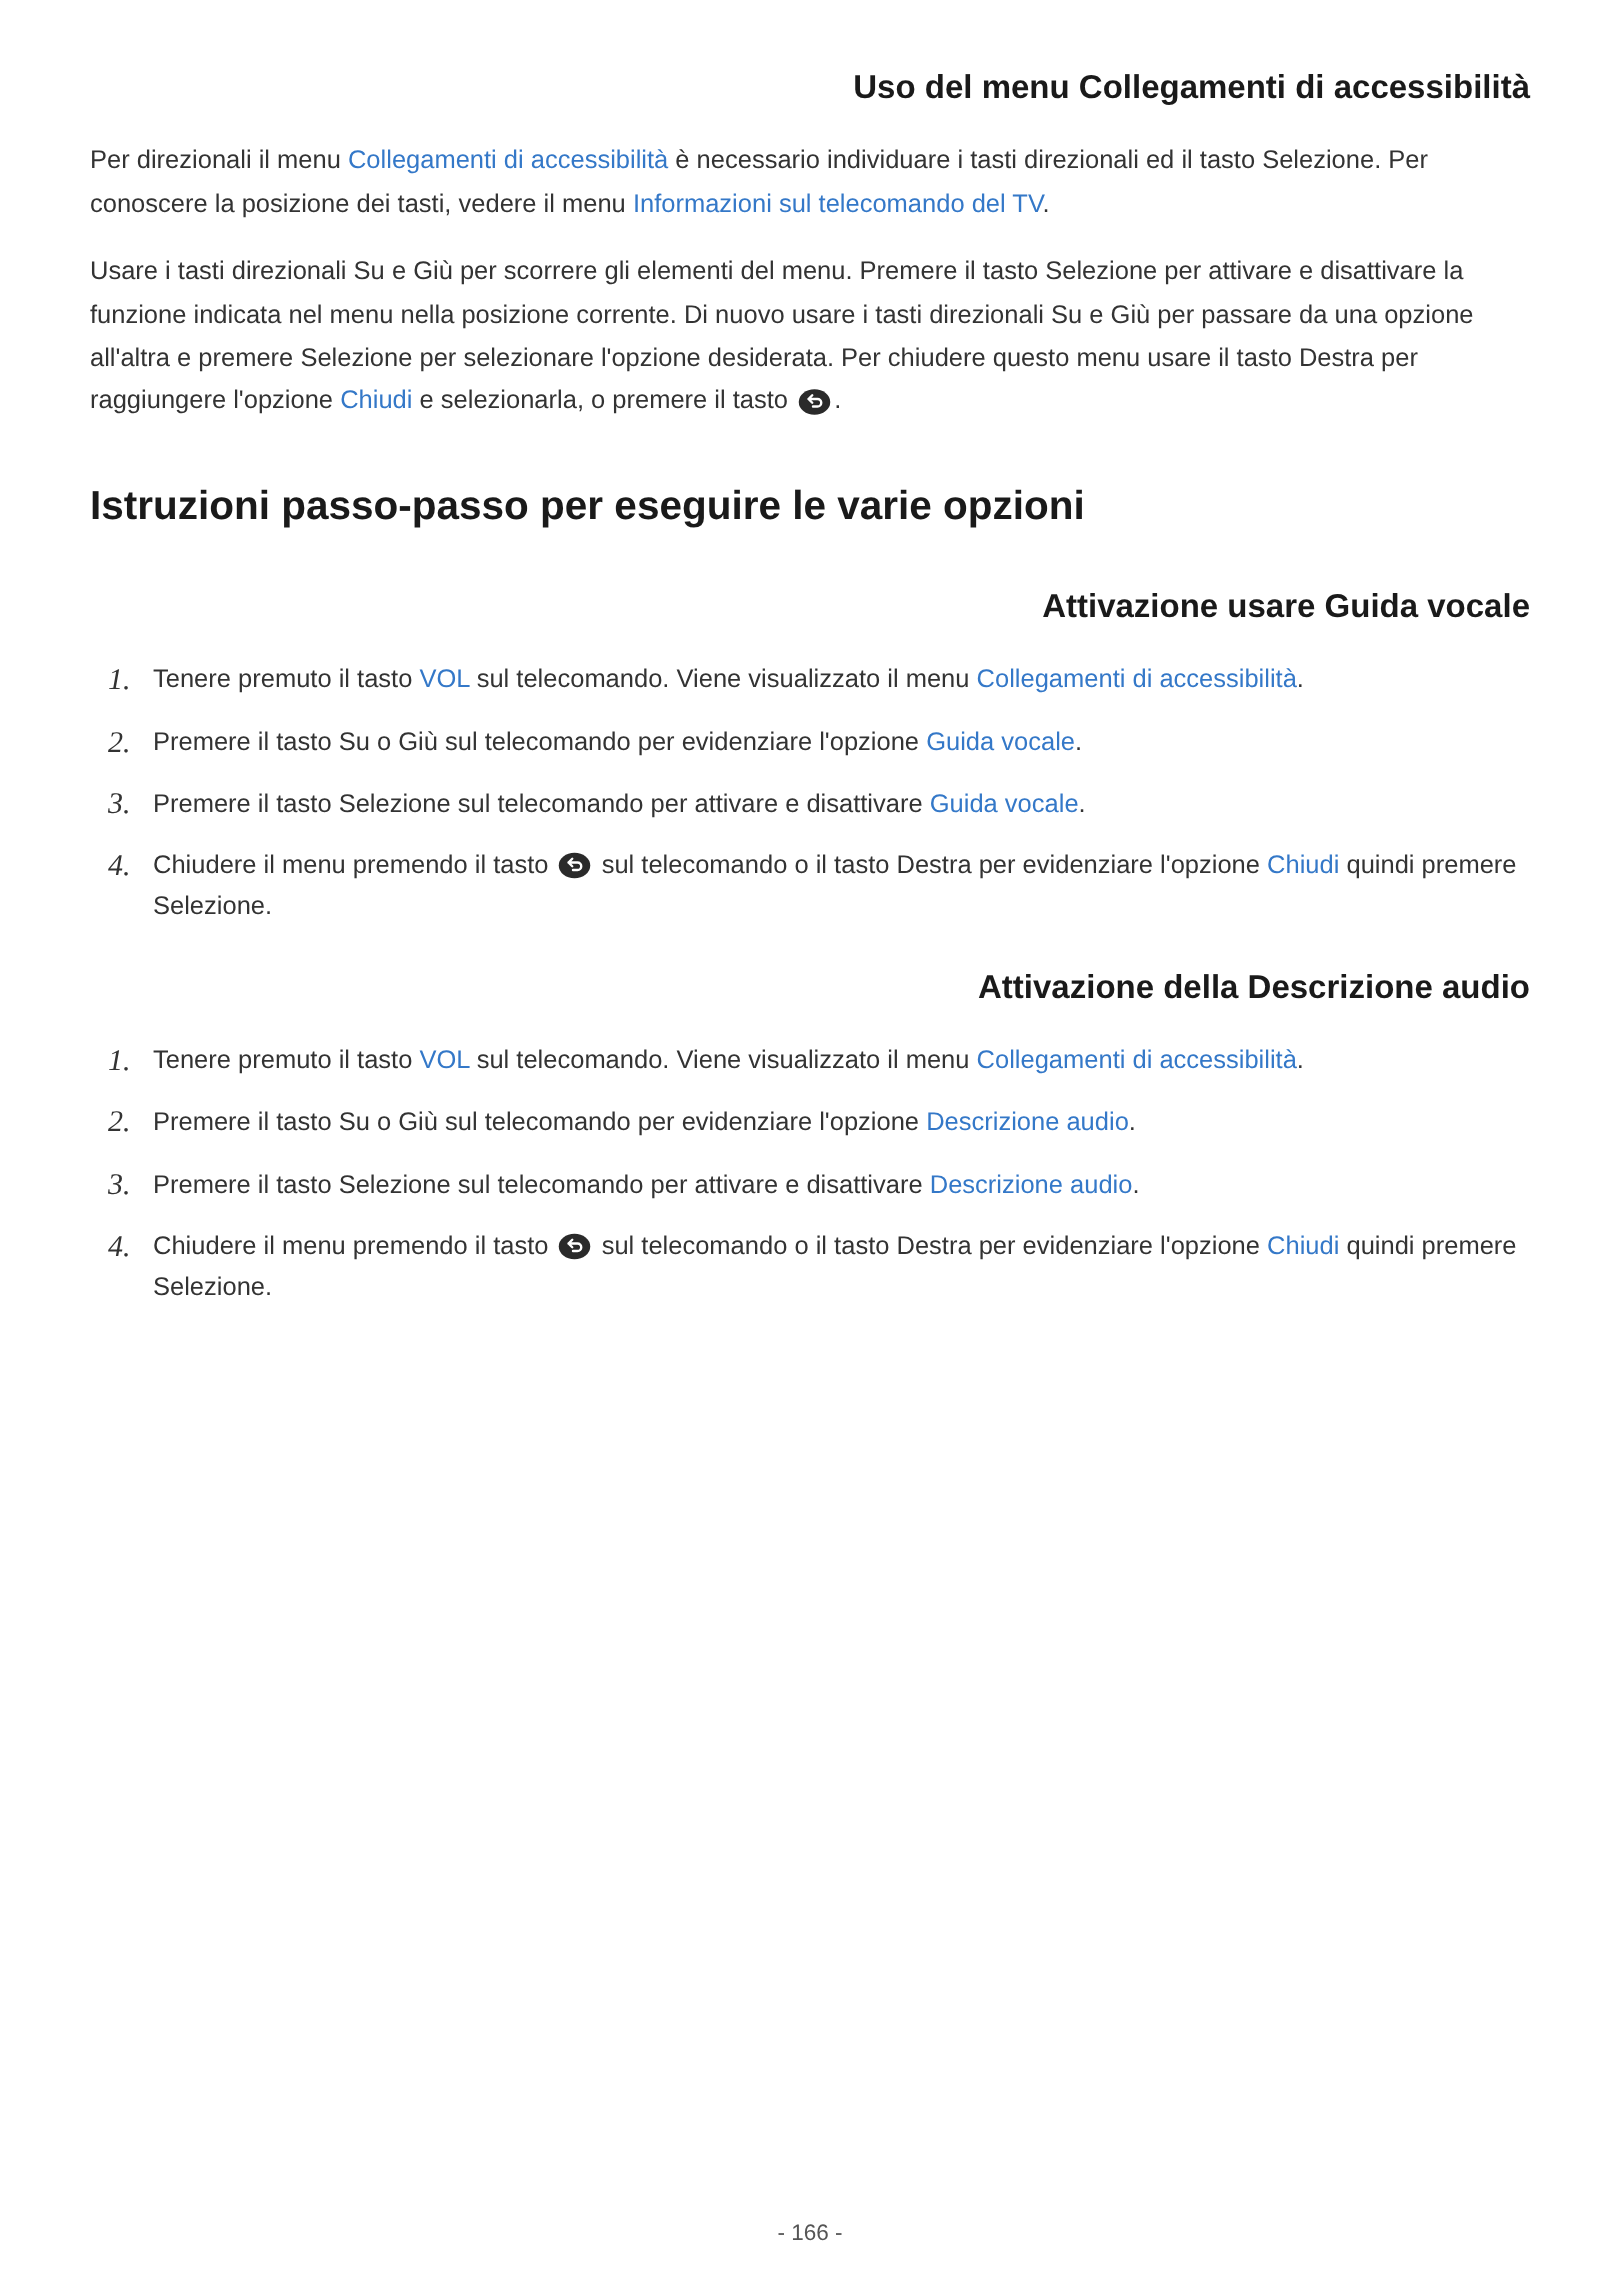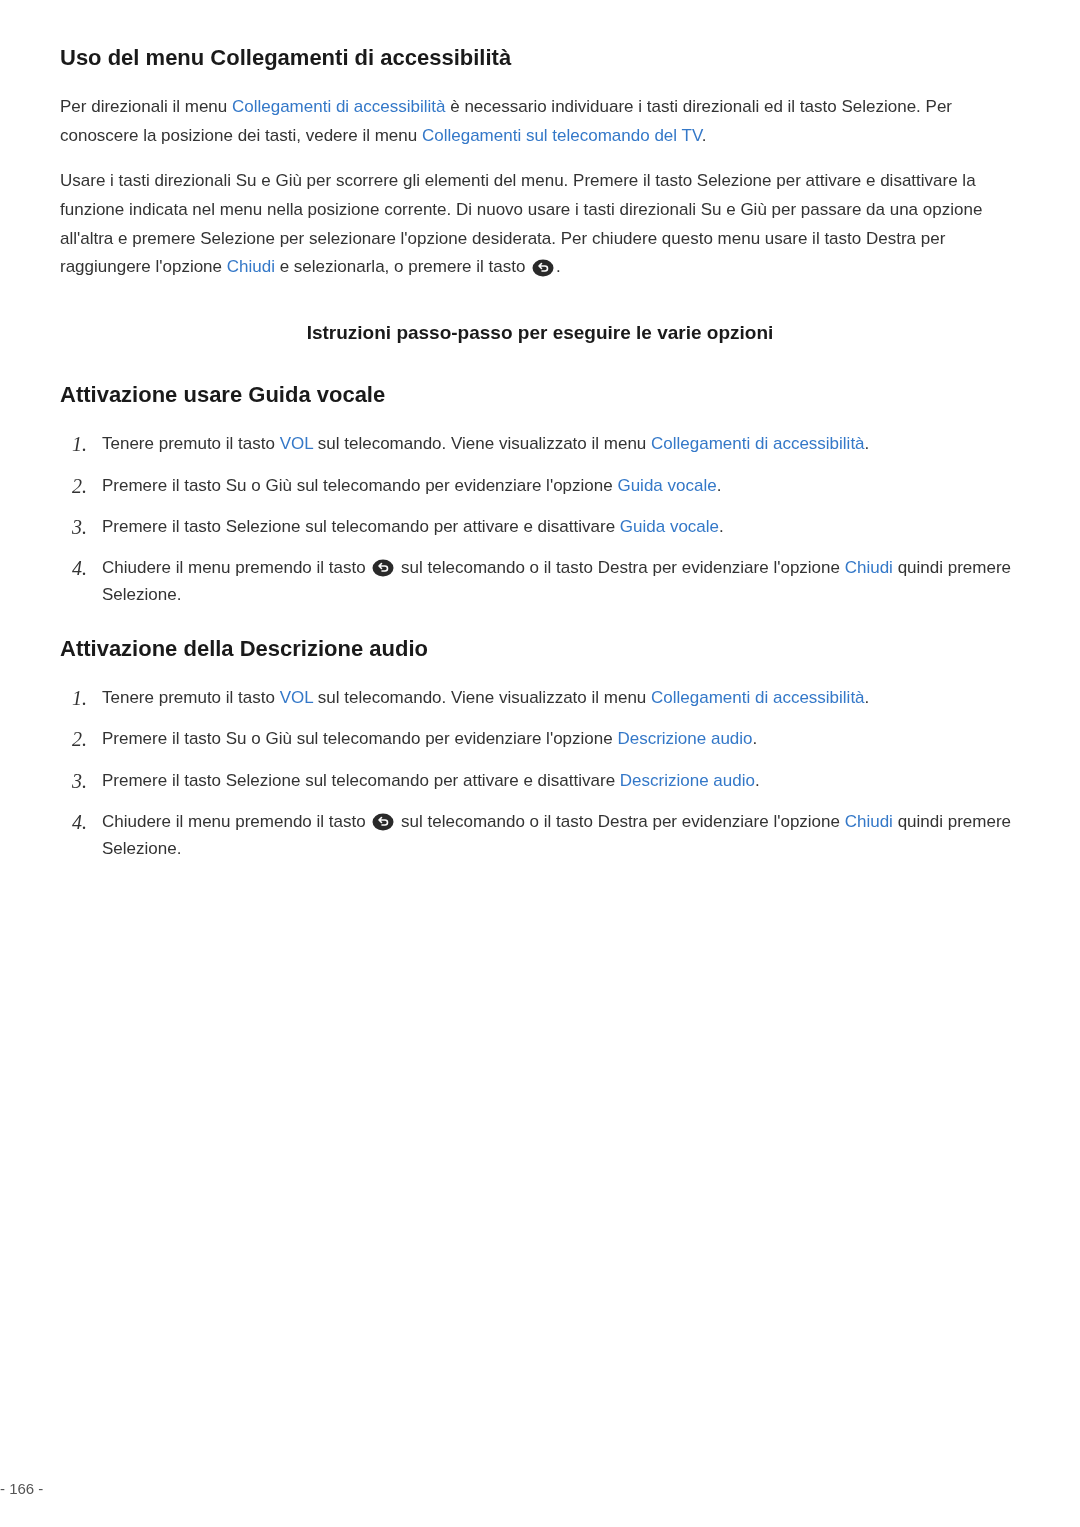--- a/index.html
+++ b/index.html
@@ -14,28 +14,28 @@
     width: 1080px;
     height: 1527px;
     position: relative;
     padding: 45px 60px 0 60px;
   }
   .h3 {
     font-size: 22px;
     font-weight: 600;
     margin-bottom: 22px;
     color: #1a1a1a;
+    text-align: right;
   }
   .h2 {
-    font-size: 19px;
+    font-size: 27px;
     font-weight: 600;
     margin-top: 40px;
     margin-bottom: 38px;
     color: #1a1a1a;
-    text-align: center;
   }
   .para {
     font-size: 17px;
     line-height: 1.7;
     color: #333;
     margin-bottom: 16px;
   }
   .link {
     color: #3478c8;
     font-weight: 400;
@@ -69,32 +69,32 @@
     margin: 0 2px;
   }
   .back-icon svg {
     display: block;
   }
   .footer {
     position: absolute;
     bottom: 30px;
     left: 0;
     right: 0;
-    text-align: left;
+    text-align: center;
     font-size: 15px;
     color: #555;
   }
 </style>
 </head>
 <body>
 
 <div class="h3">Uso del menu Collegamenti di accessibilità</div>
 
 <p class="para">
-  <span>Per direzionali il menu </span><span class="link">Collegamenti di accessibilità</span><span> è necessario individuare i tasti direzionali ed il tasto Selezione. Per conoscere la posizione dei tasti, vedere il menu </span><span class="link">Collegamenti sul telecomando del TV</span><span>.</span>
+  <span>Per direzionali il menu </span><span class="link">Collegamenti di accessibilità</span><span> è necessario individuare i tasti direzionali ed il tasto Selezione. Per conoscere la posizione dei tasti, vedere il menu </span><span class="link">Informazioni sul telecomando del TV</span><span>.</span>
 </p>
 
 <p class="para">
   <span>Usare i tasti direzionali Su e Giù per scorrere gli elementi del menu. Premere il tasto Selezione per attivare e disattivare la funzione indicata nel menu nella posizione corrente. Di nuovo usare i tasti direzionali Su e Giù per passare da una opzione all'altra e premere Selezione per selezionare l'opzione desiderata. Per chiudere questo menu usare il tasto Destra per raggiungere l'opzione </span><span class="link">Chiudi</span><span> e selezionarla, o premere il tasto </span><span class="back-icon"><svg width="22" height="18" viewBox="0 0 22 18">
         <ellipse cx="11" cy="9" rx="10.5" ry="8.5" fill="#2a2a2a"></ellipse>
         <path d="M 7 7 L 13 7 A 2.5 2.5 0 0 1 13 12 L 10 12 M 7 7 L 9.5 4.5 M 7 7 L 9.5 9.5" stroke="#fff" stroke-width="1.6" fill="none" stroke-linecap="round" stroke-linejoin="round"></path>
       </svg></span><span>.</span>
 </p>
 
 <div class="h2">Istruzioni passo-passo per eseguire le varie opzioni</div>

